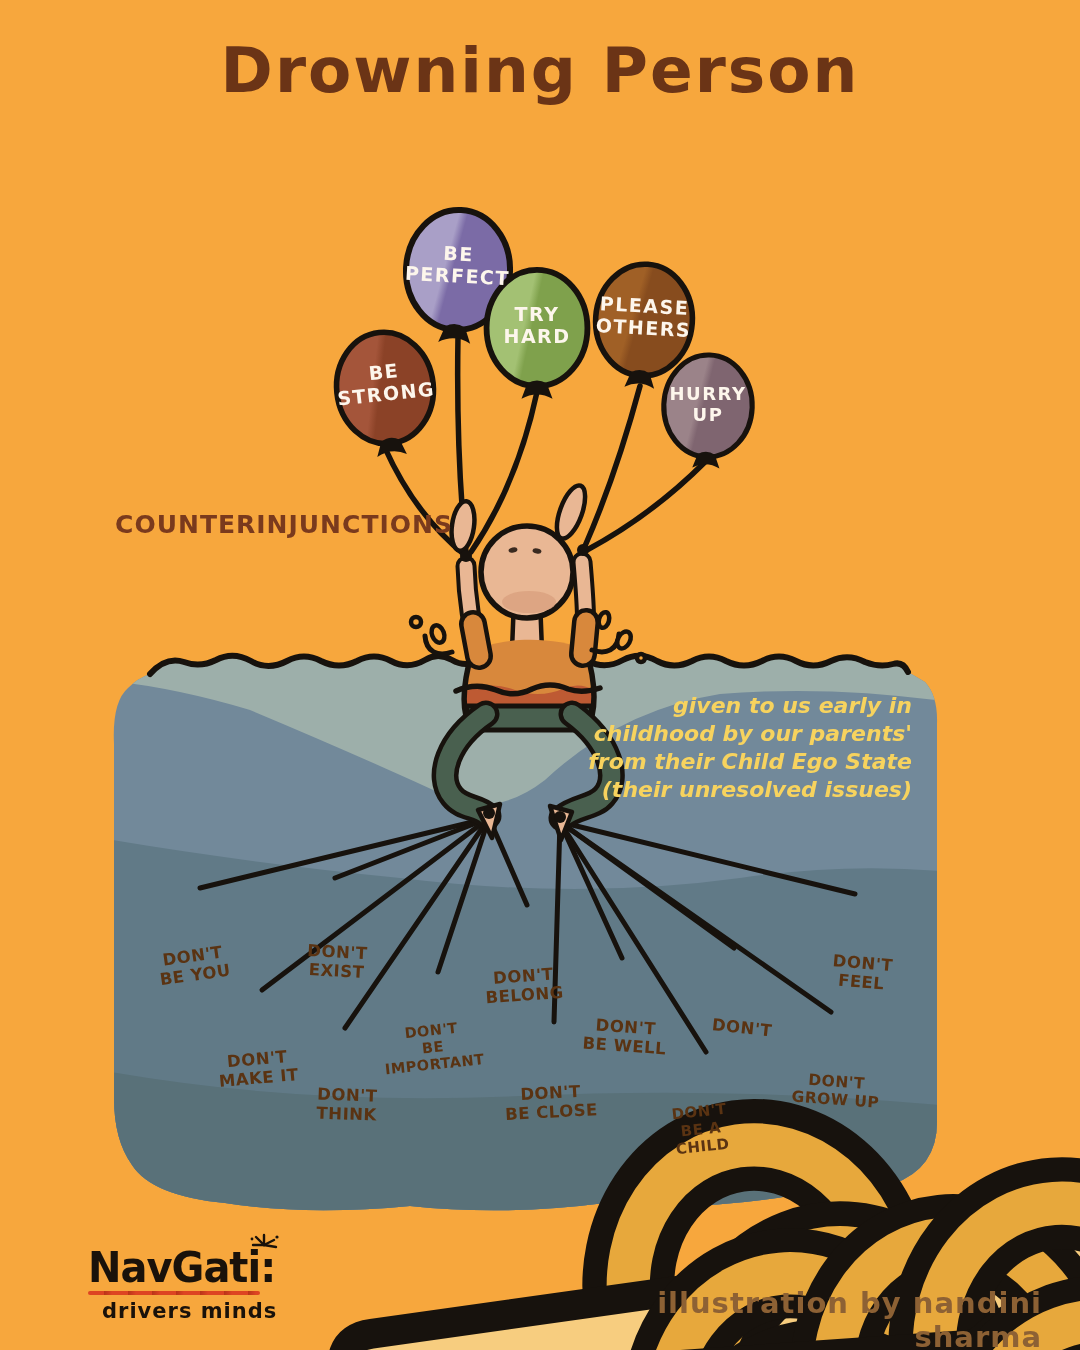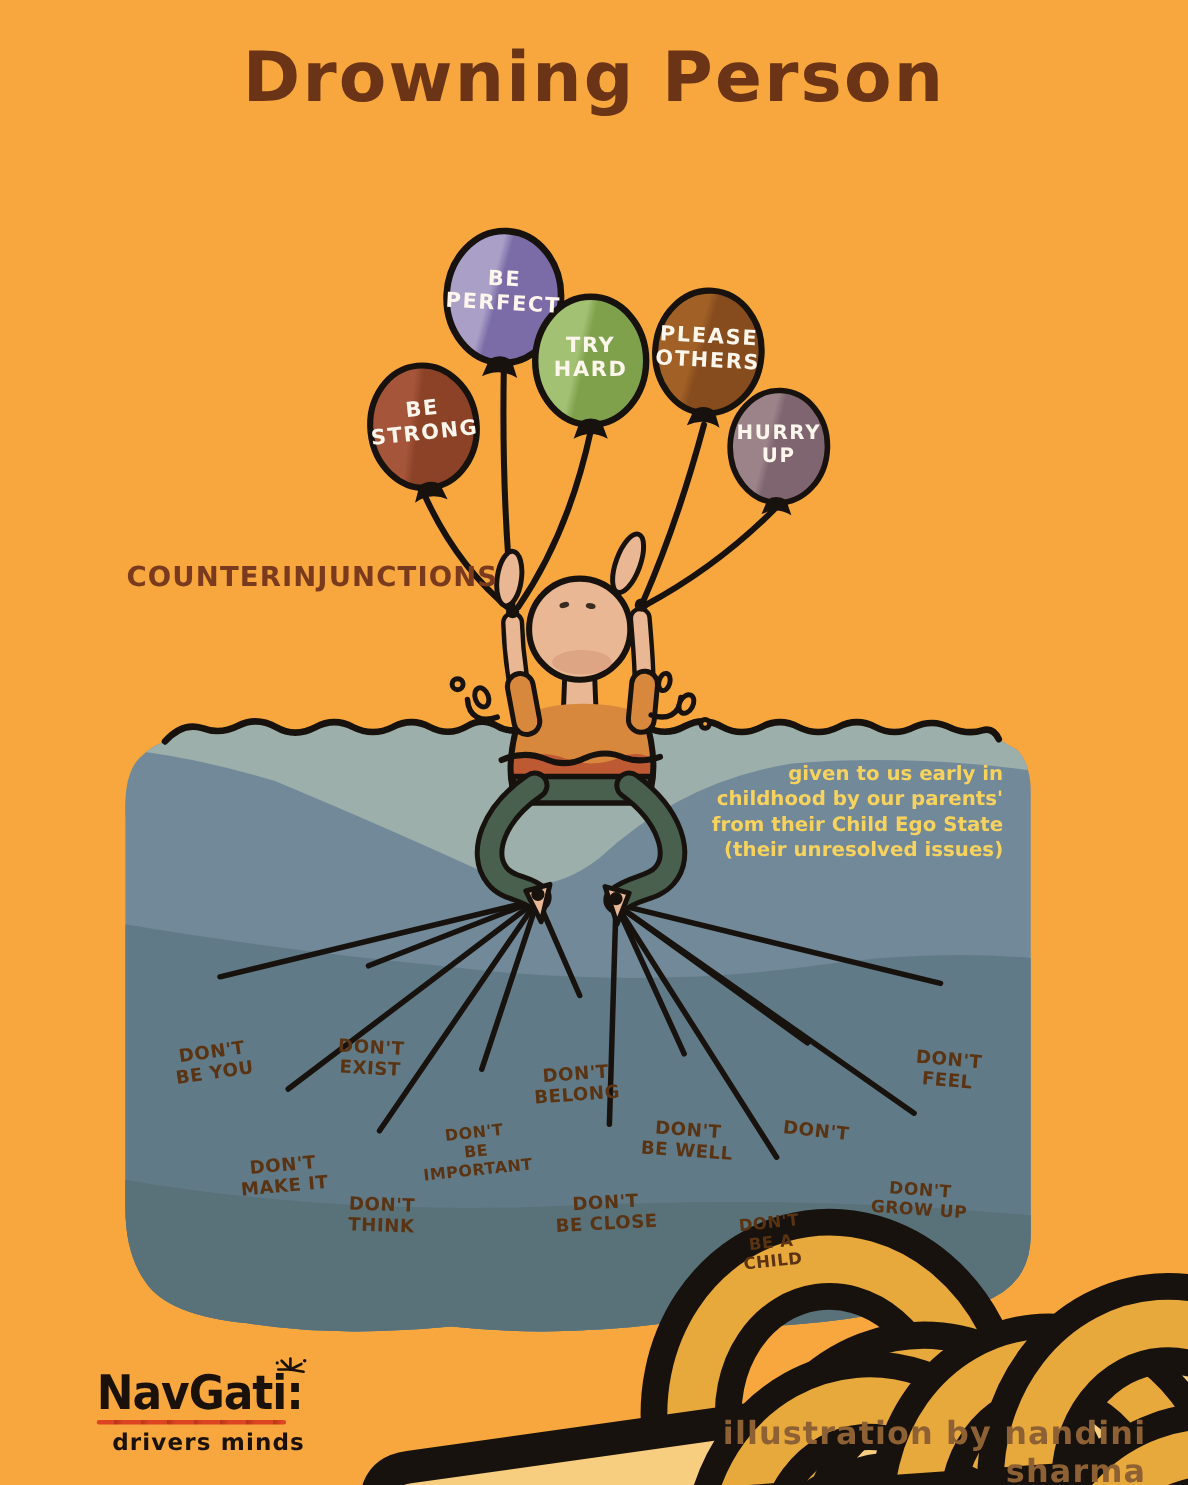--- a/index.html
+++ b/index.html
@@ -63,24 +63,25 @@
   .inj-block{
     position:absolute;right:168px;top:684px;width:330px;
     text-align:right;
   }
   .inj-h{
     font-size:26px;font-weight:bold;letter-spacing:3px;
     color:#F2A134;
   }
   .inj-b{
     margin-top:8px;
-    font-size:18px;font-weight:bold;
+    font-size:22px;font-weight:bold;
     color:#F7D35E;
     line-height:1.28;
     white-space:pre-line;
+    font-style:italic;
   }
 
   .logo{
     position:absolute;left:40px;top:1244px;width:200px;
     color:#1A120A;
     margin-left:48px;
   }
   .logo-row{position:relative;display:inline-block;}
   .logo-name{
     font-size:40px;font-weight:bold;letter-spacing:-1px;

